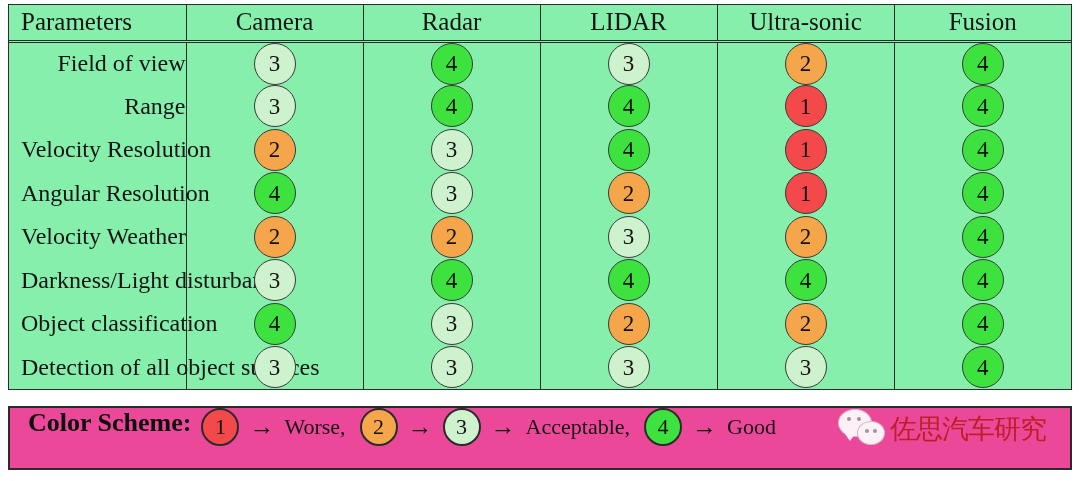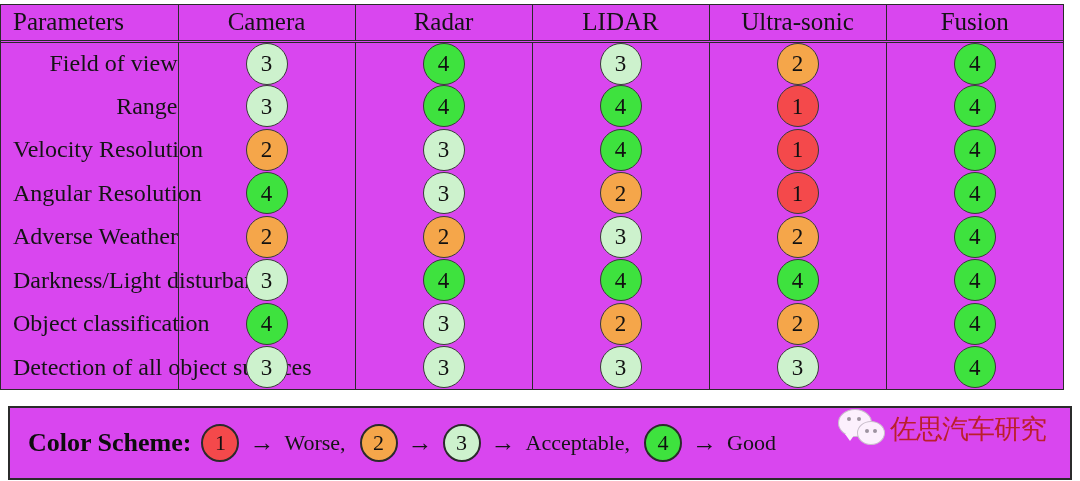--- a/index.html
+++ b/index.html
@@ -12,24 +12,24 @@
   }
   #root {
     position: relative;
     width: 1080px; height: 481px;
     background: #ffffff;
   }
 
   
   .table-wrap {
     position: absolute;
-    left: 0; top: 4px;
+    left: 8px; top: 4px;
     width: 1064px;
     border: 1.6px solid #2b2b2b;
-    background: #d946ef;
+    background: #86efac;
   }
   table.cmp {
     border-collapse: collapse;
     width: 100%;
     table-layout: fixed;
   }
   table.cmp th, table.cmp td {
     border-left: 1.4px solid #2b2b2b;
     border-right: 1.4px solid #2b2b2b;
     padding: 0;
@@ -82,25 +82,25 @@
   }
   .s1 { background: #f4494b; }
   .s2 { background: #f5a64a; }
   .s3 { background: #cdf2cd; }
   .s4 { background: #3ee23e; }
 
   
   .legend-wrap {
     position: absolute;
     left: 8px; top: 406px;
-    width: 1064px; height: 74px;
+    width: 1064px; height: 64px;
     border: 2.2px solid #2b2b2b;
-    background: #d946ef;
+    background: #ec4899;
     display: flex;
-    align-items: center;
+    align-items: flex-start;
     padding-left: 18px;
     overflow: hidden;
   }
   .legend-title {
     font-weight: bold;
     font-size: 26px;
     color: #0d0d0d;
     margin-right: 10px;
     white-space: nowrap;
   }
@@ -226,21 +226,21 @@
           </tr>
           <tr>
             <td class="param">Angular Resolution</td>
             <td><span class="score s4">4</span></td>
             <td><span class="score s3">3</span></td>
             <td><span class="score s2">2</span></td>
             <td><span class="score s1">1</span></td>
             <td><span class="score s4">4</span></td>
           </tr>
           <tr>
-            <td class="param">Adverse Weather</td>
+            <td class="param">Velocity Weather</td>
             <td><span class="score s2">2</span></td>
             <td><span class="score s2">2</span></td>
             <td><span class="score s3">3</span></td>
             <td><span class="score s2">2</span></td>
             <td><span class="score s4">4</span></td>
           </tr>
           <tr>
             <td class="param">Darkness/Light disturbance</td>
             <td><span class="score s3">3</span></td>
             <td><span class="score s4">4</span></td>

